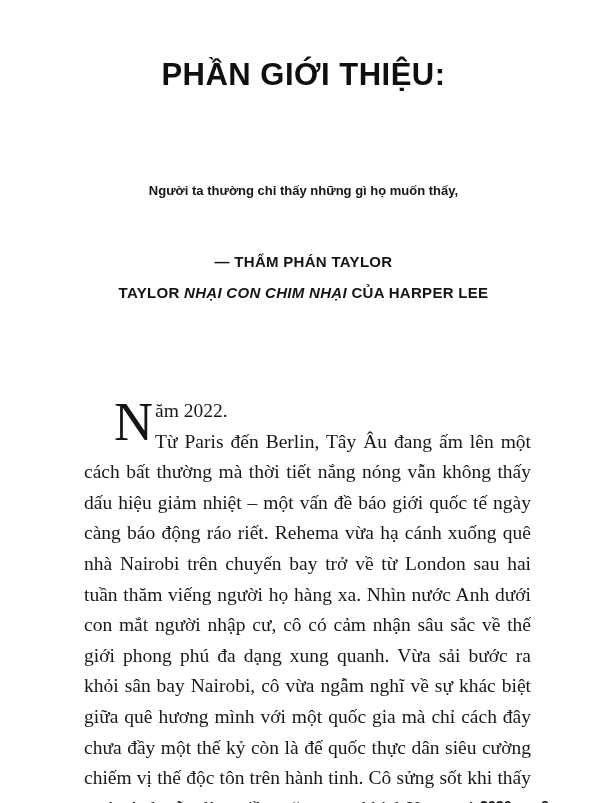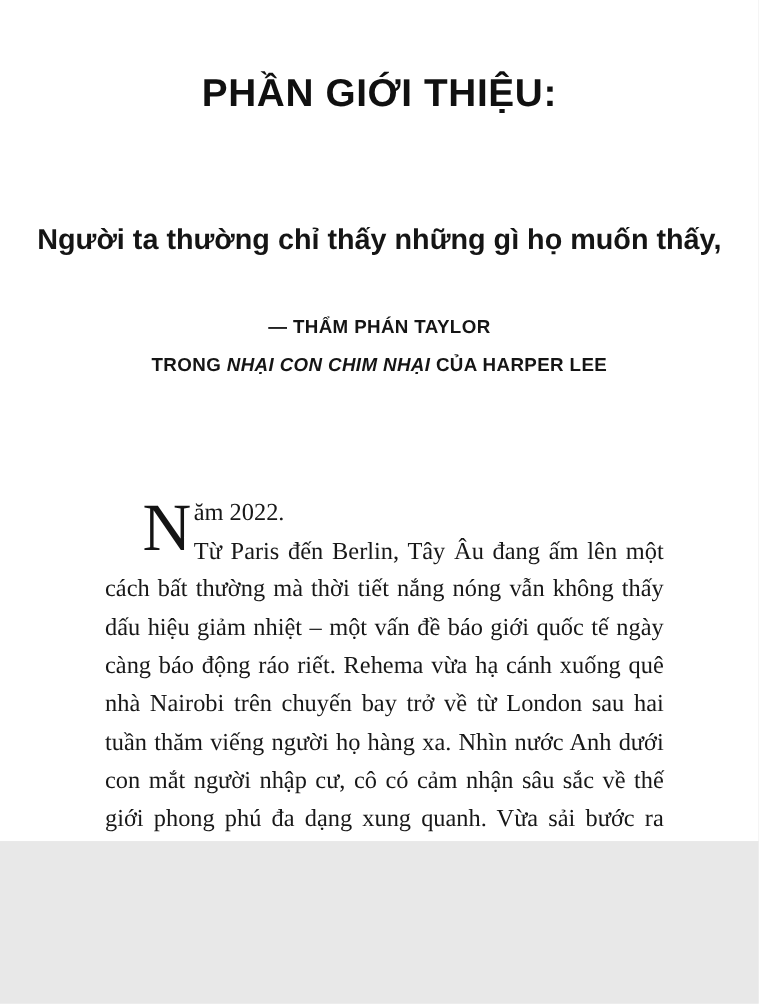--- a/index.html
+++ b/index.html
@@ -1,20 +1,20 @@
 <!DOCTYPE html>
 <html><head>
 <meta charset="utf-8">
 <style>
   * { margin: 0; padding: 0; box-sizing: border-box; }
   html, body { background: #e8e8e8; }
   .page {
     position: relative;
     width: 607px;
-    height: 673px;
+    height: 803px;
     margin: 0 auto;
     background: #ffffff;
     color: #1b1b1b;
     overflow: hidden;
     font-family: "Liberation Sans", sans-serif;
   }
   
   .chapter-title {
     position: absolute;
     top: 50px;
@@ -30,21 +30,21 @@
   }
   
   .epigraph-quote {
     position: absolute;
     top: 176px;
     left: 0;
     width: 100%;
     text-align: center;
     font-family: "Liberation Sans", sans-serif;
     font-weight: 700;
-    font-size: 23px;
+    font-size: 13px;
     line-height: 30px;
     color: #151515;
   }
   
   .epigraph-attribution {
     position: absolute;
     top: 246px;
     left: 0;
     width: 100%;
     text-align: center;
@@ -110,21 +110,21 @@
   <h1 class="chapter-title">
     <span>PHẦN GIỚI THIỆU:</span><br>
   </h1>
 
   <div class="epigraph-quote">
     <span>Người ta thường chỉ thấy những gì họ muốn thấy,</span><br>
   </div>
 
   <div class="epigraph-attribution">
     <span>— THẨM PHÁN TAYLOR</span><br>
-    <span><span>TRONG </span><span class="italic-work">NHẠI CON CHIM NHẠI</span><span> CỦA HARPER LEE</span></span>
+    <span><span>TAYLOR </span><span class="italic-work">NHẠI CON CHIM NHẠI</span><span> CỦA HARPER LEE</span></span>
   </div>
 
   <div class="body-block">
     <span class="dropcap">N</span><span>ăm 2022.</span><br>
     <span>Từ Paris đến Berlin, Tây Âu đang ấm lên một cách bất thường mà thời tiết nắng nóng vẫn không thấy dấu hiệu giảm nhiệt – một vấn đề báo giới quốc tế ngày càng báo động ráo riết. Rehema vừa hạ cánh xuống quê nhà Nairobi trên chuyến bay trở về từ London sau hai tuần thăm viếng người họ hàng xa. Nhìn nước Anh dưới con mắt người nhập cư, cô có cảm nhận sâu sắc về thế giới phong phú đa dạng xung quanh. Vừa sải bước ra khỏi sân bay Nairobi, cô vừa ngẫm nghĩ về sự khác biệt giữa quê hương mình với một quốc gia mà chỉ cách đây chưa đầy một thế kỷ còn là đế quốc thực dân siêu cường chiếm vị thế độc tôn trên hành tinh. Cô sửng sốt khi thấy nước Anh vẫn dùng tiền mặt, trong khi ở Kenya từ lâu</span>
   </div>
 
   <div class="footer">
     <span>2030</span>
     <span class="square-bullet"></span>

